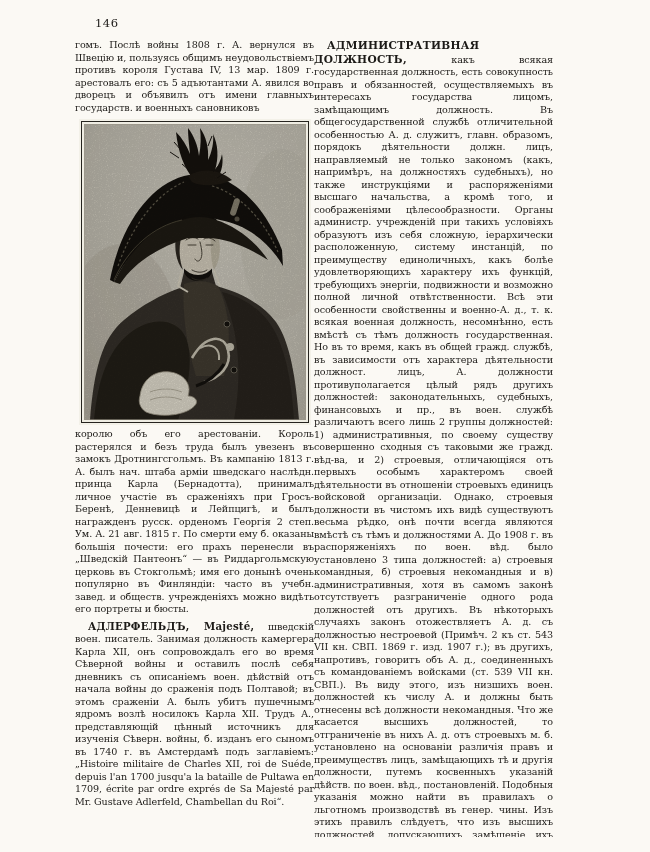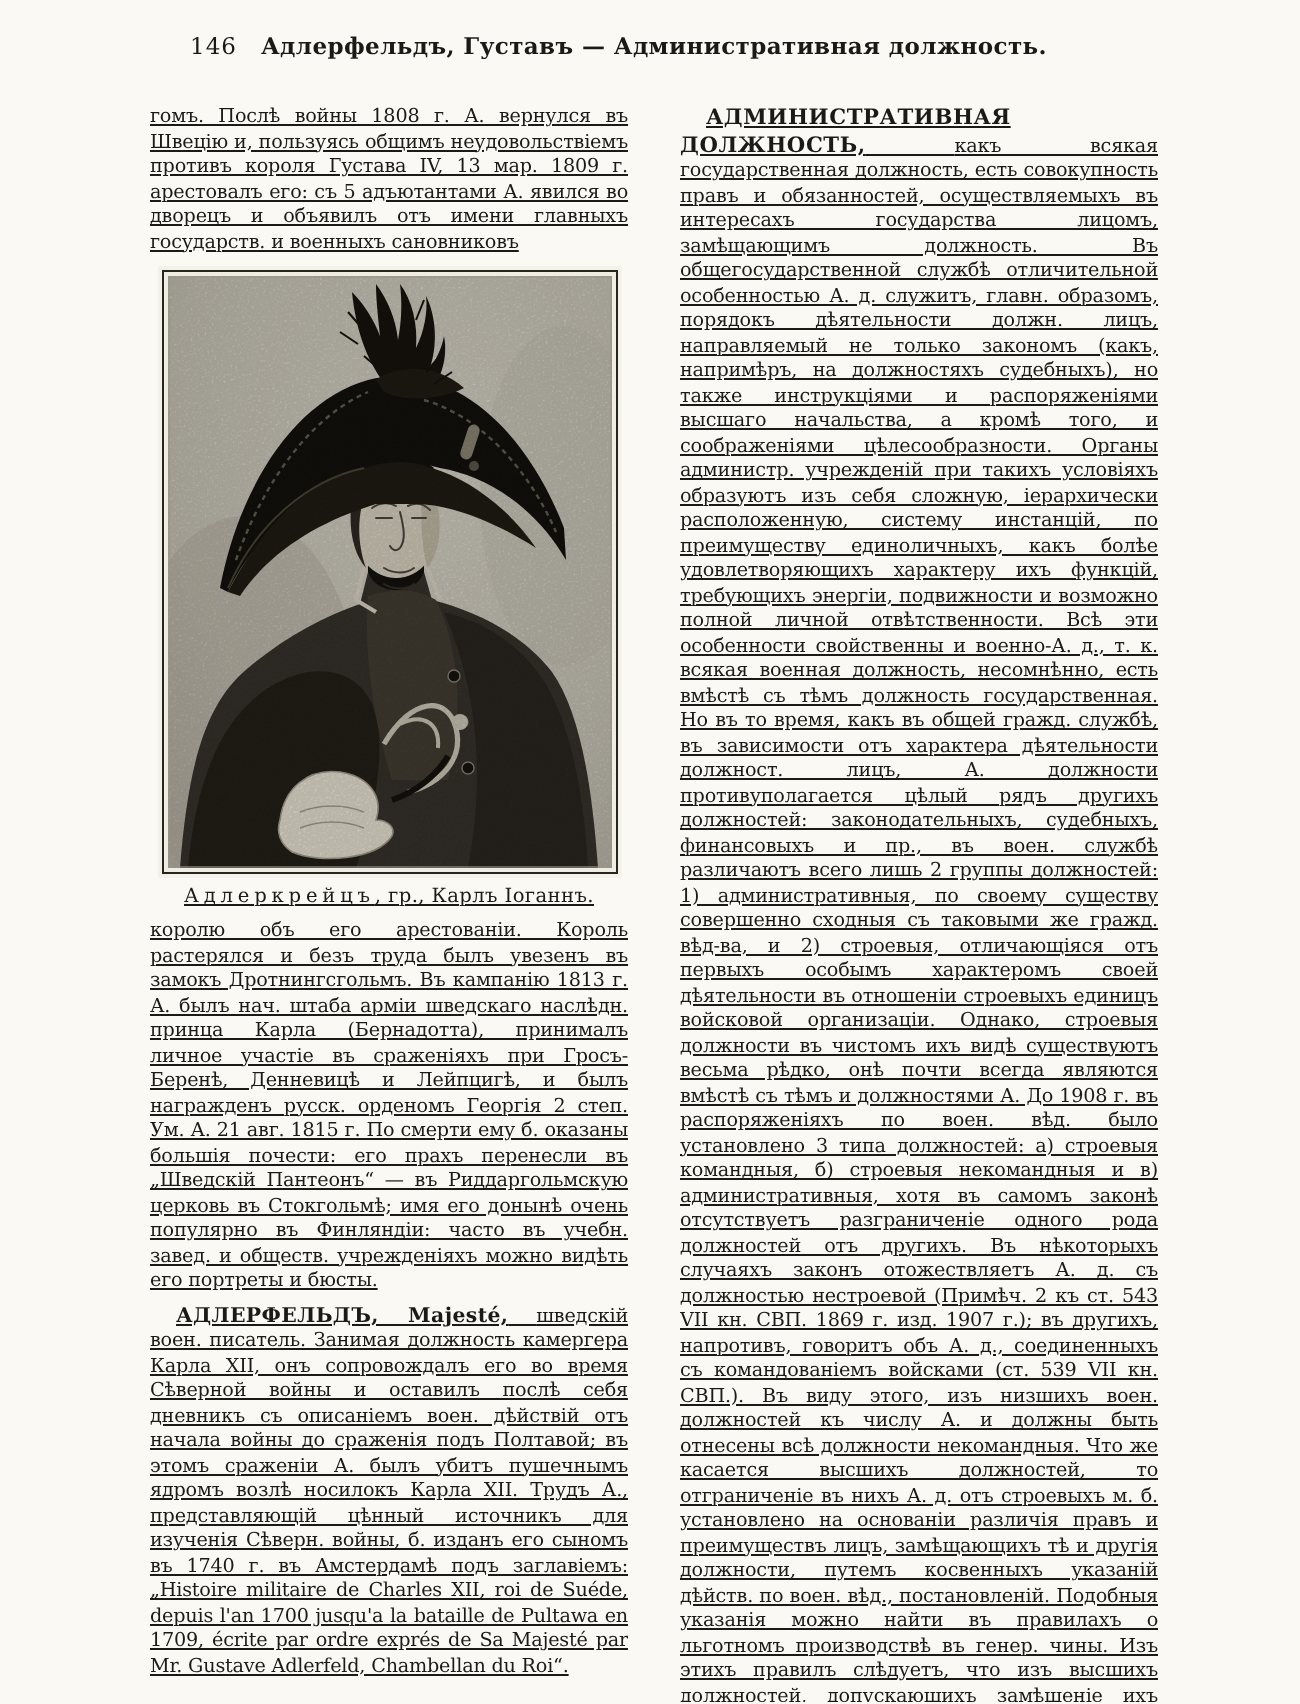--- a/index.html
+++ b/index.html
@@ -8,33 +8,33 @@
     background:#fbf9f4;color:#1c1a17;
     font-family:"DejaVu Serif", serif;
   }
   .page{
     position:relative;box-sizing:border-box;
     width:650px;height:852px;
     padding:16px 71px 0 75px;
   }
   
   .running-head{
-    position:relative;height:18px;margin-bottom:19px;
+    position:relative;height:18px;margin-bottom:5px;
   }
   .page-number{
     position:absolute;left:20px;top:0;
     font-size:11.5px;letter-spacing:.5px;
   }
   .running-title{
     text-align:center;font-weight:bold;font-size:11.5px;
     letter-spacing:.2px;
   }
   
   .columns{
-    display:flex;gap:26px;height:798px;overflow:hidden;text-decoration:underline;
+    display:flex;height:798px;overflow:hidden;
   }
   .col{
     width:239px;flex:0 0 239px;
     font-size:9.6px;line-height:12.5px;
     text-align:justify;letter-spacing:-.1px;
     overflow:hidden;
   }
   .col p{margin:0;}
   p.indent{text-indent:13px;}
   p.spaced{margin-top:4px;}
@@ -54,21 +54,20 @@
   }
   .cap-name{letter-spacing:2.4px;}
 </style>
 </head>
 <body>
 
 <div class="page">
 
   <div class="running-head">
     <span class="page-number">146</span>
-    <div class="running-title">Адлерфельдъ, Густавъ — Административная должность.</div>
   </div>
 
   <div class="columns">
 
     <div class="col">
 
       <p>гомъ. Послѣ войны 1808 г. А. вернулся въ Швецію и, пользуясь общимъ неудовольствіемъ противъ короля Густава IV, 13 мар. 1809 г. арестовалъ его: съ 5 адъютантами А. явился во дворецъ и объявилъ отъ имени главныхъ государств. и военныхъ сановниковъ</p>
 
       <figure class="portrait">
         <div class="portrait-frame">
@@ -143,23 +142,20 @@
               <path d="M136 40 L129 48"></path>
                 <path d="M98 40 L105 46"></path>
               <path d="M86 28 L95 34"></path>
                 <path d="M142 48 L133 54"></path>
             </g>
 
             <rect width="222" height="296" filter="url(#grain)" opacity="0.2"></rect>
             <rect x="0.5" y="0.5" width="221" height="295" fill="none" stroke="#999487" stroke-width="1" opacity="0.6"></rect>
           </svg>
         </div>
-        <figcaption>
-          <span class="cap-name">Адлеркрейцъ</span><span>, гр., Карлъ Іоганнъ.</span>
-        </figcaption>
       </figure>
 
       <p>королю объ его арестованіи. Король растерялся и безъ труда былъ увезенъ въ замокъ Дротнингсгольмъ. Въ кампанію 1813 г. А. былъ нач. штаба арміи шведскаго наслѣдн. принца Карла (Бернадотта), принималъ личное участіе въ сраженіяхъ при Гросъ-Беренѣ, Денневицѣ и Лейпцигѣ, и былъ награжденъ русск. орденомъ Георгія 2 степ. Ум. А. 21 авг. 1815 г. По смерти ему б. оказаны большія почести: его прахъ перенесли въ „Шведскій Пантеонъ“ — въ Риддаргольмскую церковь въ Стокгольмѣ; имя его донынѣ очень популярно въ Финляндіи: часто въ учебн. завед. и обществ. учрежденіяхъ можно видѣть его портреты и бюсты.</p>
 
       <p class="indent spaced"><b class="lead">АДЛЕРФЕЛЬДЪ, Majesté,</b>
         <span>шведскій воен. писатель. Занимая должность камергера Карла XII, онъ сопровождалъ его во время Сѣверной войны и оставилъ послѣ себя дневникъ съ описаніемъ воен. дѣйствій отъ начала войны до сраженія подъ Полтавой; въ этомъ сраженіи А. былъ убитъ пушечнымъ ядромъ возлѣ носилокъ Карла XII. Трудъ А., представляющій цѣнный источникъ для изученія Сѣверн. войны, б. изданъ его сыномъ въ 1740 г. въ Амстердамѣ подъ заглавіемъ: „Histoire militaire de Charles XII, roi de Suéde, depuis l'an 1700 jusqu'a la bataille de Pultawa en 1709, écrite par ordre exprés de Sa Majesté par Mr. Gustave Adlerfeld, Chambellan du Roi“.</span></p>
     </div>
 
     <div class="col">
       <p class="indent"><b class="lead big">АДМИНИСТРАТИВНАЯ ДОЛЖНОСТЬ,</b>

